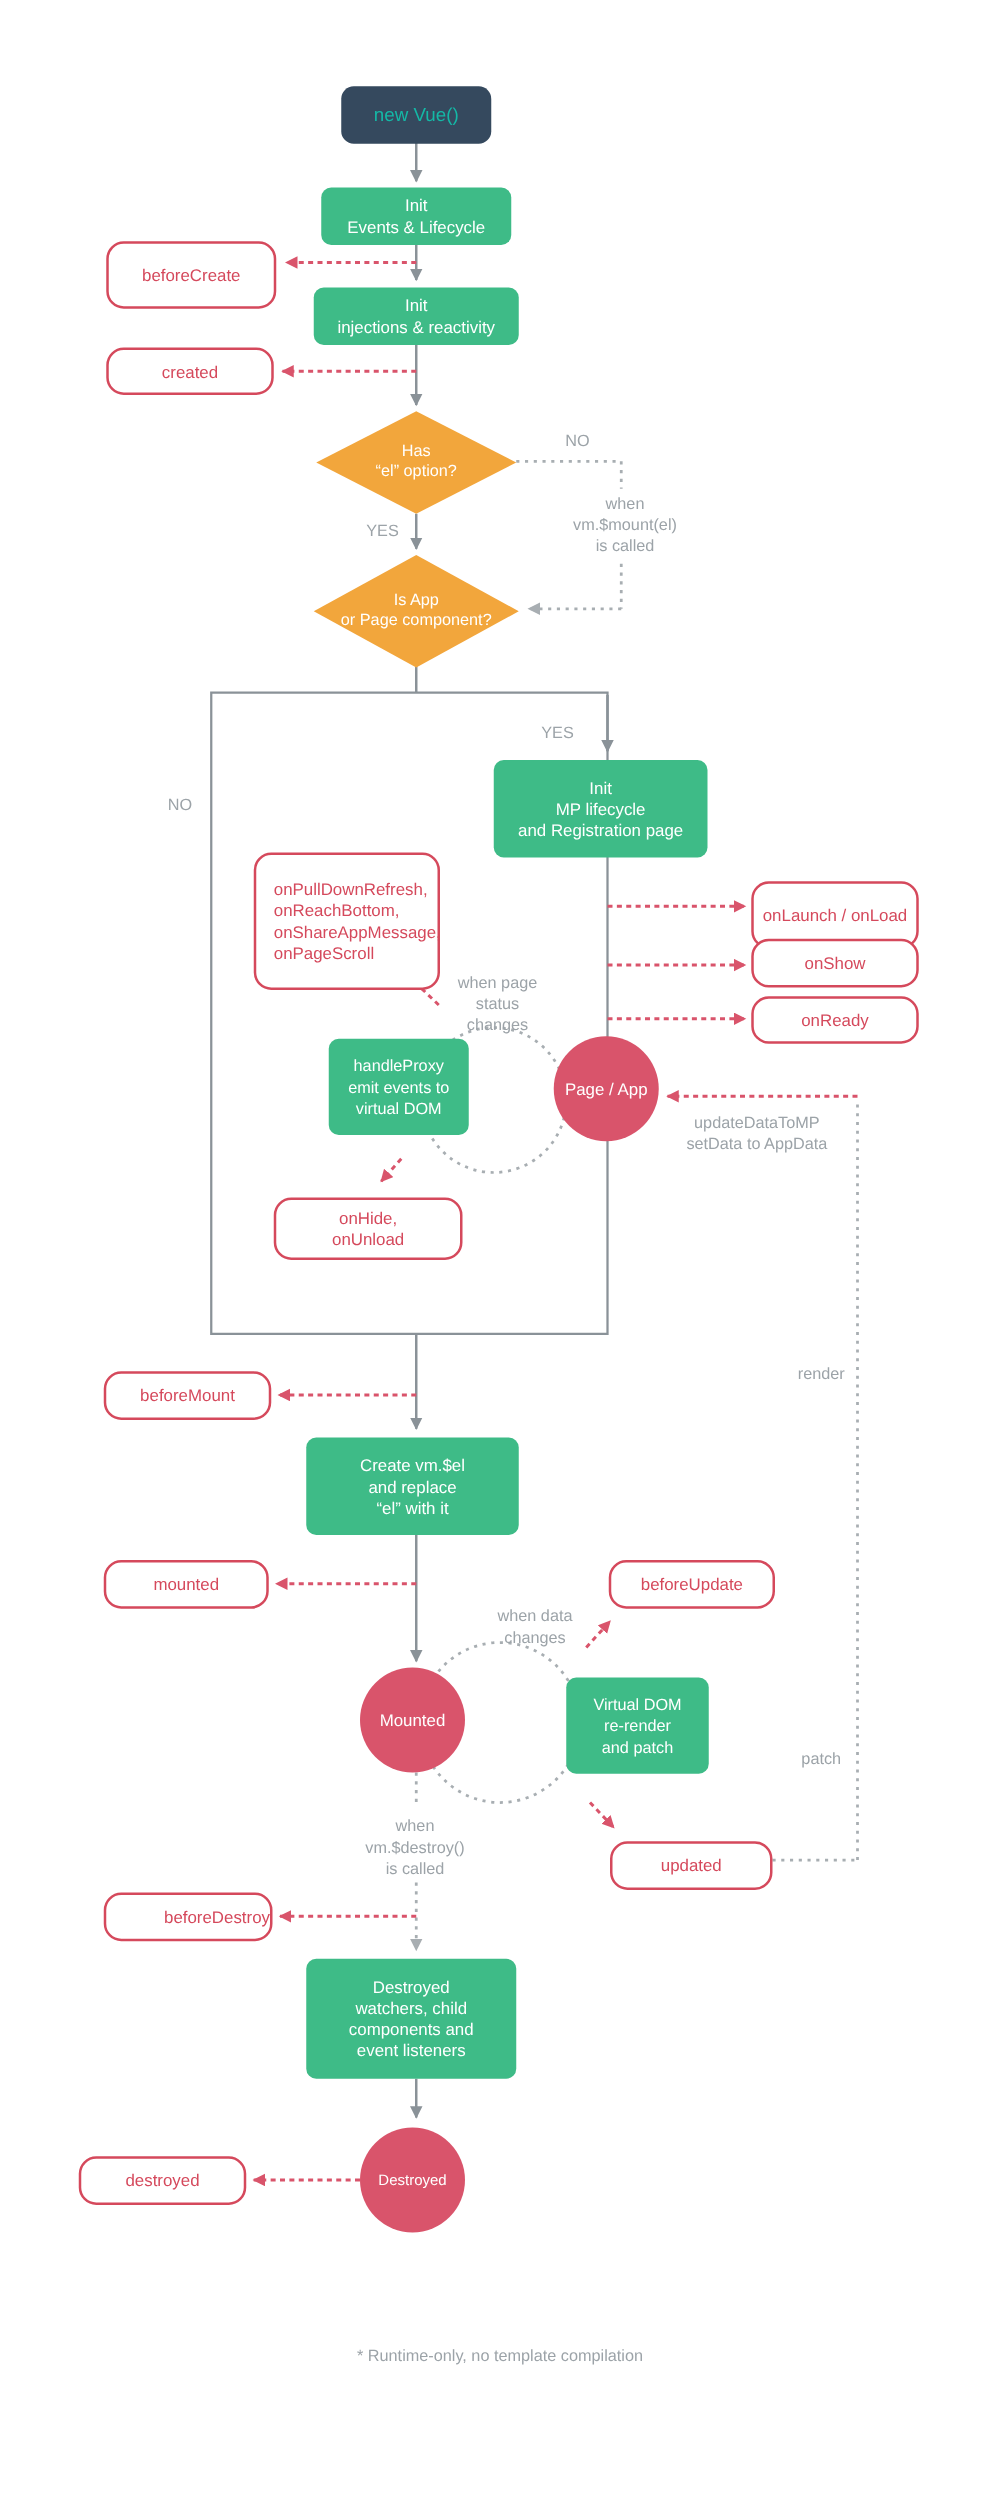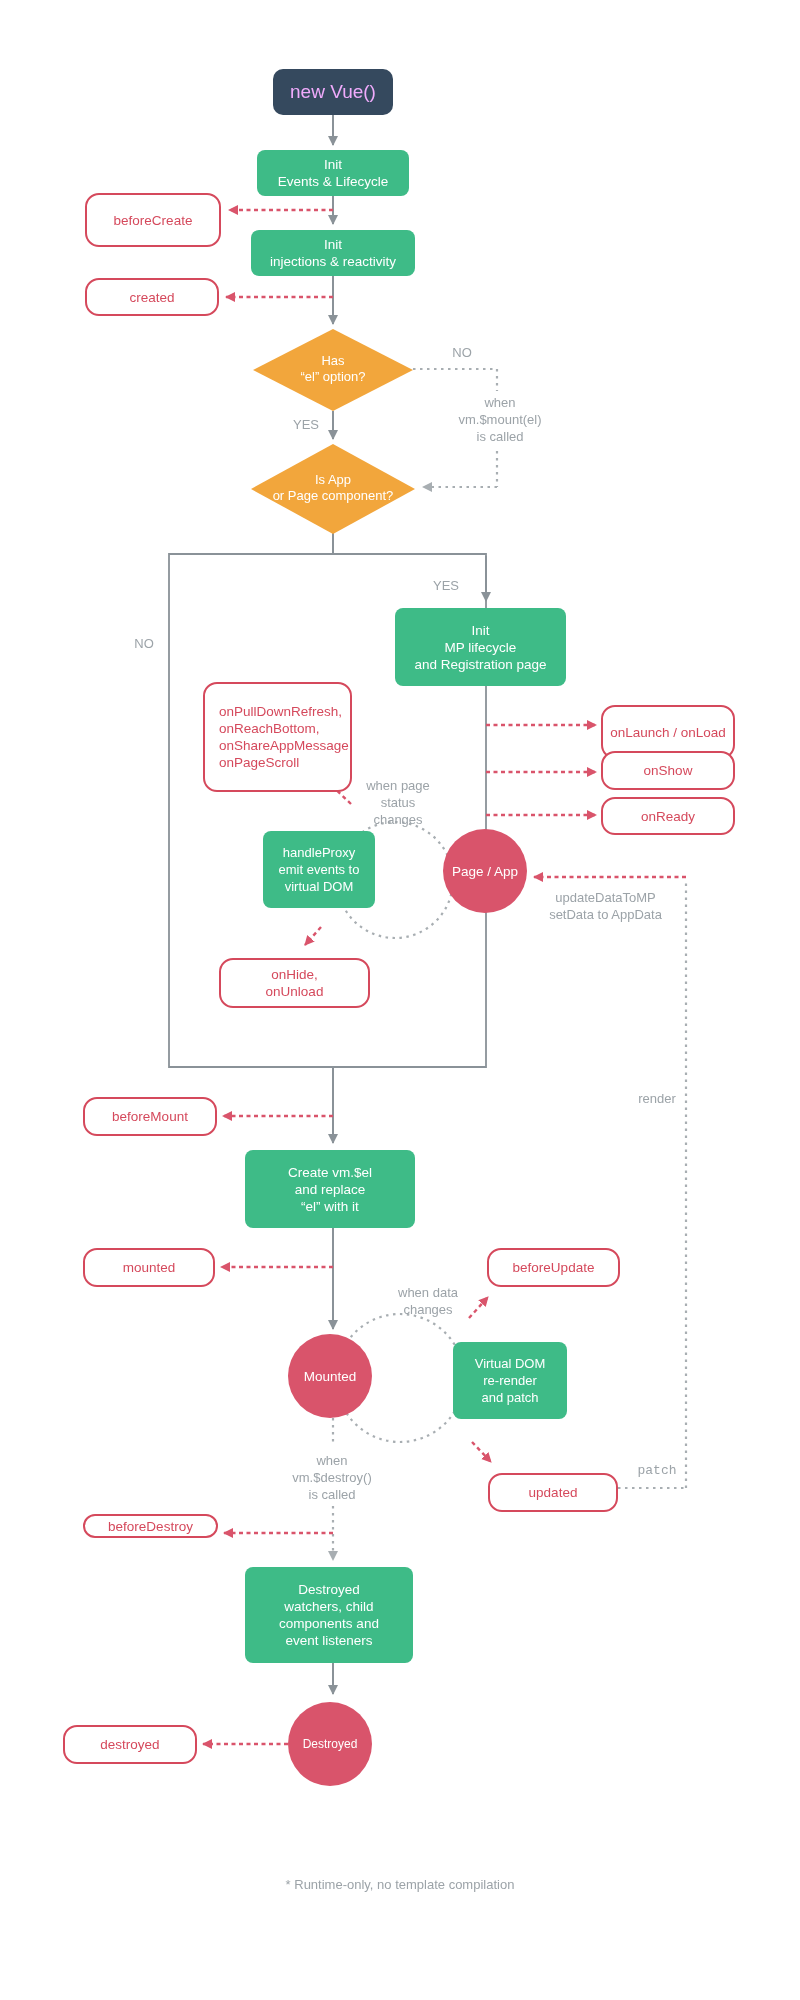--- a/index.html
+++ b/index.html
@@ -6,21 +6,21 @@
   #stage{
     position:relative;width:800px;height:2000px;background:#ffffff;
     font-family:"Liberation Sans", sans-serif;overflow:hidden;
   }
   #wires{position:absolute;left:0;top:0;z-index:1;}
   .sg{stroke:#8A9298;stroke-width:2;fill:none;}
   .frame{stroke:#8A9298;stroke-width:1.8;fill:none;}
   .dg{stroke:#A8AEB2;stroke-width:2.2;fill:none;stroke-dasharray:2.5 4.5;}
   .dr{stroke:#D9546B;stroke-width:2.4;fill:none;stroke-dasharray:4 3.5;}
   .node{position:absolute;z-index:2;display:flex;flex-direction:column;align-items:center;justify-content:center;text-align:center;box-sizing:border-box;}
-  .dark{background:#35495E;color:#f0abfc;border-radius:10px;font-size:19px;}
+  .dark{background:#35495E;color:#14b8a6;border-radius:10px;font-size:15px;}
   .green{background:#3EBB87;color:#fff;border-radius:8px;font-size:13.5px;line-height:17px;}
   .hook{background:#fff;border:2px solid #D5495C;border-radius:14px;color:#D5495C;font-size:13.5px;line-height:17px;}
   .circle{background:#D9546B;color:#fff;border-radius:50%;font-size:13.5px;}
   .circle.small-txt{font-size:12px;}
   .dtext{position:absolute;z-index:3;color:#fff;font-size:13px;line-height:16px;text-align:center;}
   .glabel{position:absolute;z-index:2;color:#9CA3A8;font-size:13px;line-height:17px;text-align:center;}
   .hook.left-align{align-items:flex-start;text-align:left;padding-left:14px;}
   .footer{position:absolute;z-index:2;left:0;top:1877px;width:800px;text-align:center;color:#9CA3A8;font-size:13px;}
 </style>
 </head>
@@ -208,27 +208,27 @@
     <span>re-render</span>
     <span>and patch</span>
   </div>
 
   <div class="glabel" style="left:272px;top:1452px;width:120px;">
     <div>when</div>
     <div>vm.$destroy()</div>
     <div>is called</div>
   </div>
 
-  <div class="glabel" style="left:628px;top:1462px;width:58px;font-family:Liberation Mono, monospace;">patch</div>
+  <div class="glabel" style="left:628px;top:1398px;width:58px;">patch</div>
 
   <div class="node hook" style="left:488px;top:1473px;width:130px;height:39px;">
     <span>updated</span>
   </div>
 
-  <div class="node hook" style="left:83px;top:1514px;width:135px;height:24px;">
+  <div class="node hook" style="left:83px;top:1514px;width:135px;height:39px;align-items:flex-end;">
     <span>beforeDestroy</span>
   </div>
 
   <div class="node green" style="left:245px;top:1567px;width:168px;height:96px;">
     <span>Destroyed</span>
     <span>watchers, child</span>
     <span>components and</span>
     <span>event listeners</span>
   </div>
 

